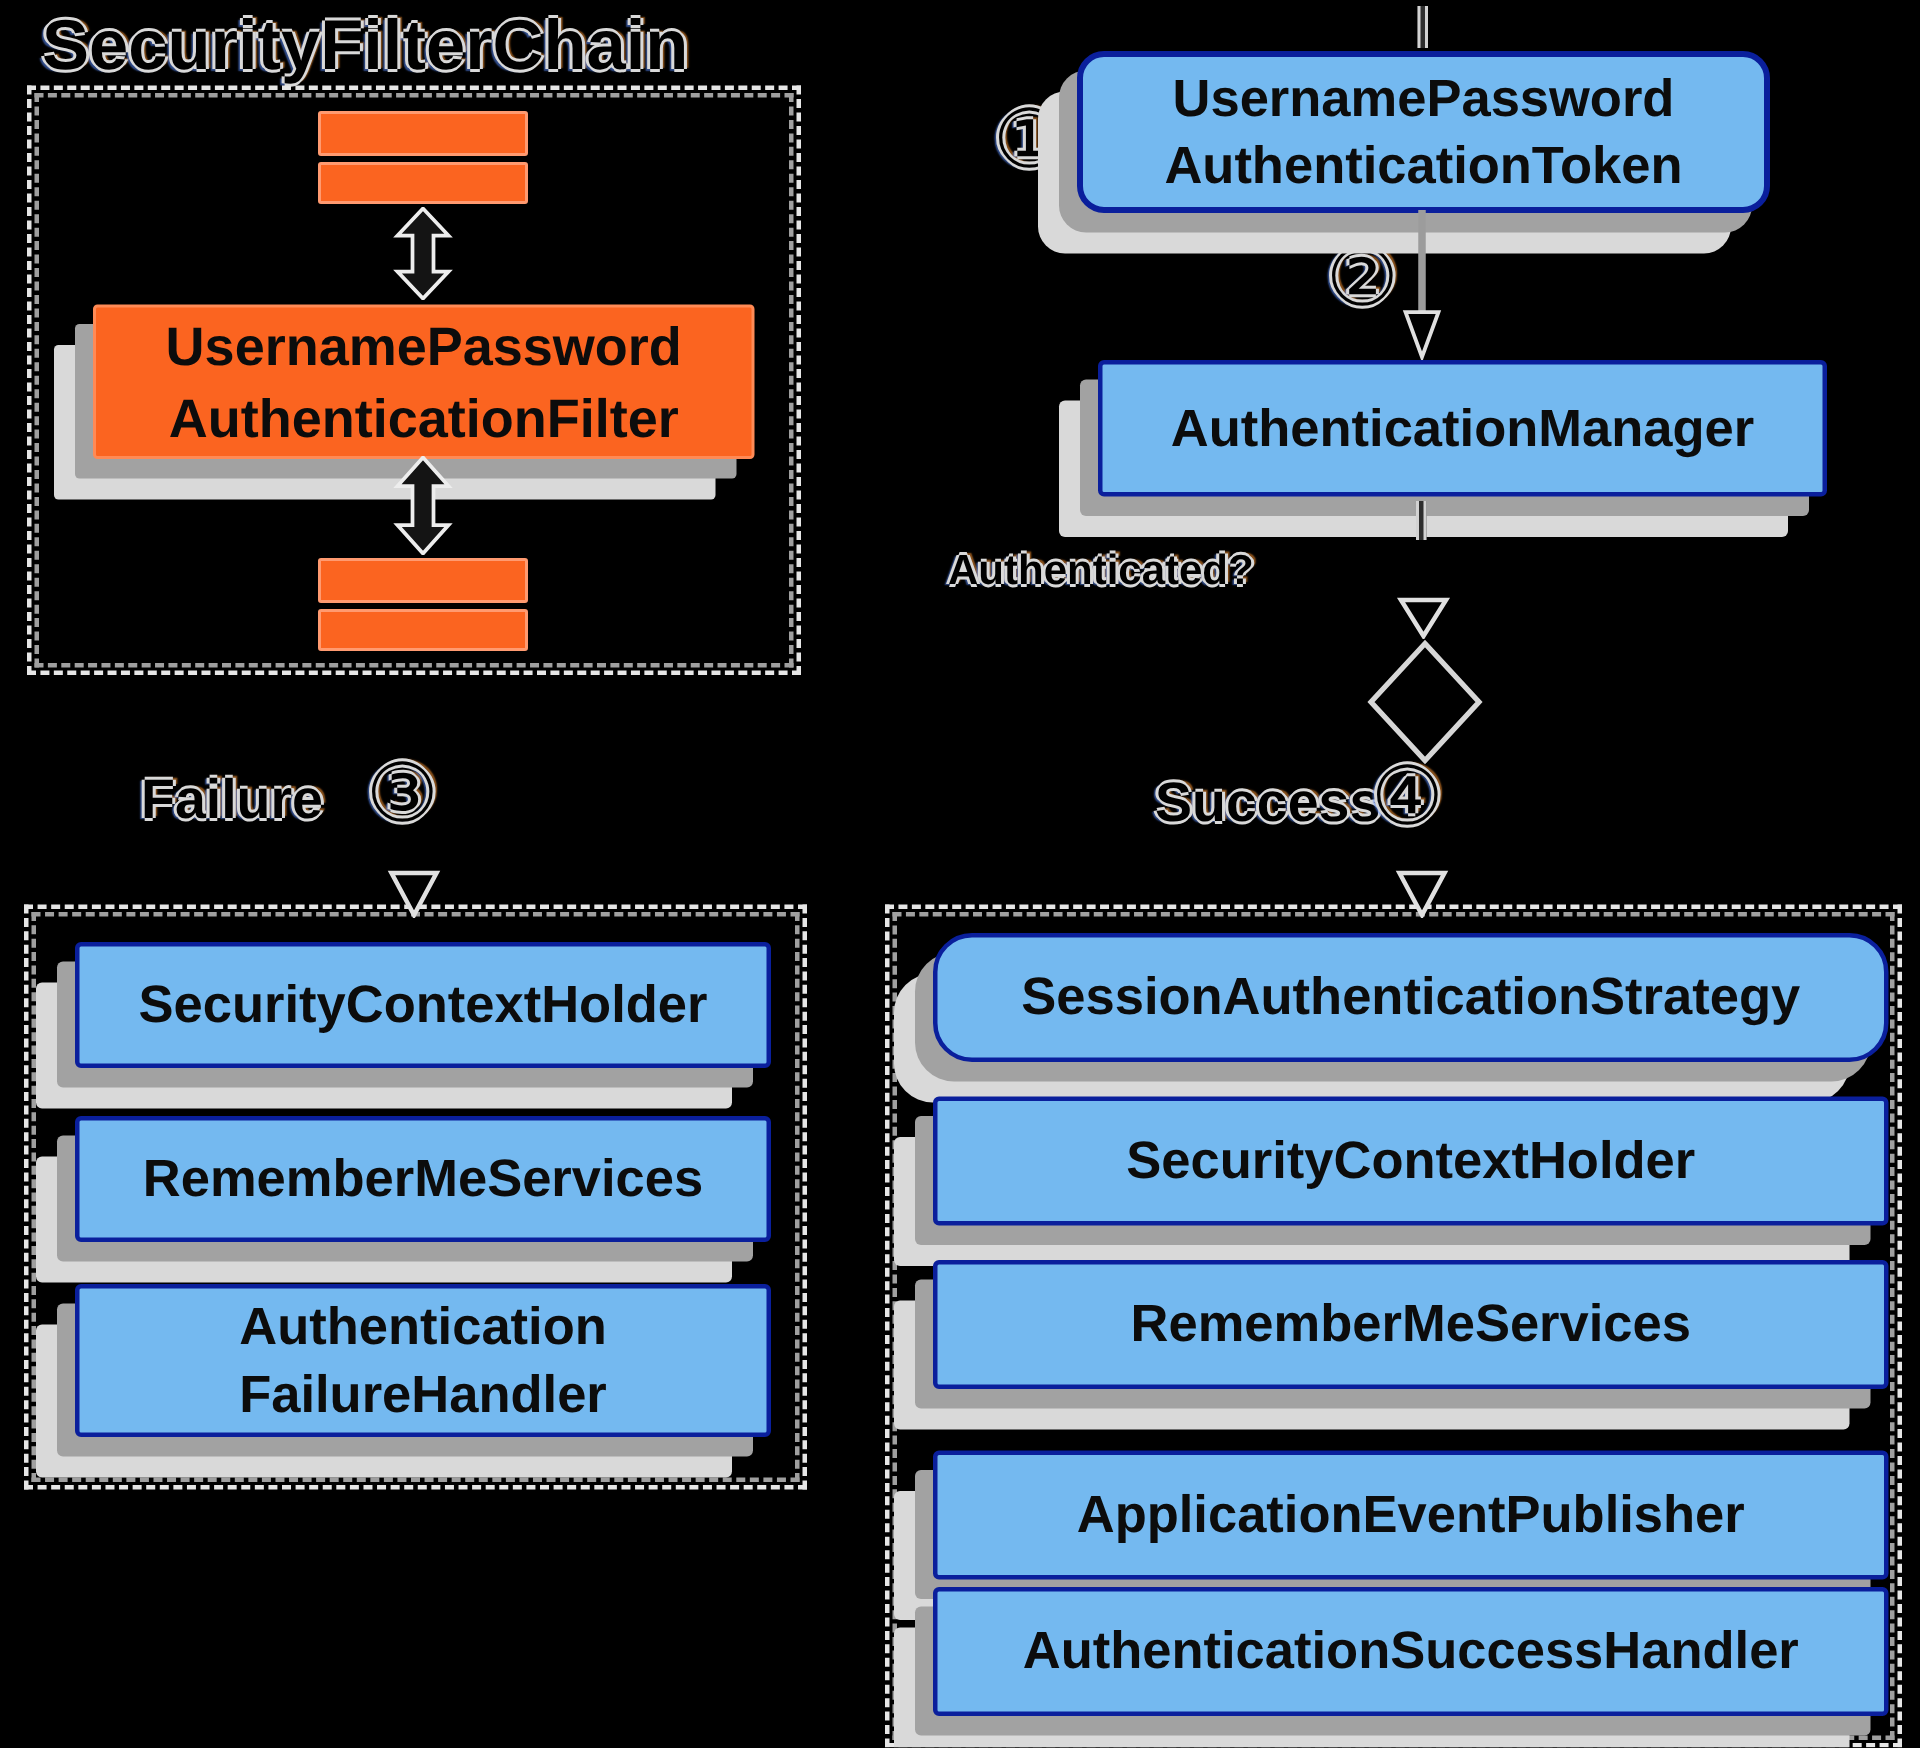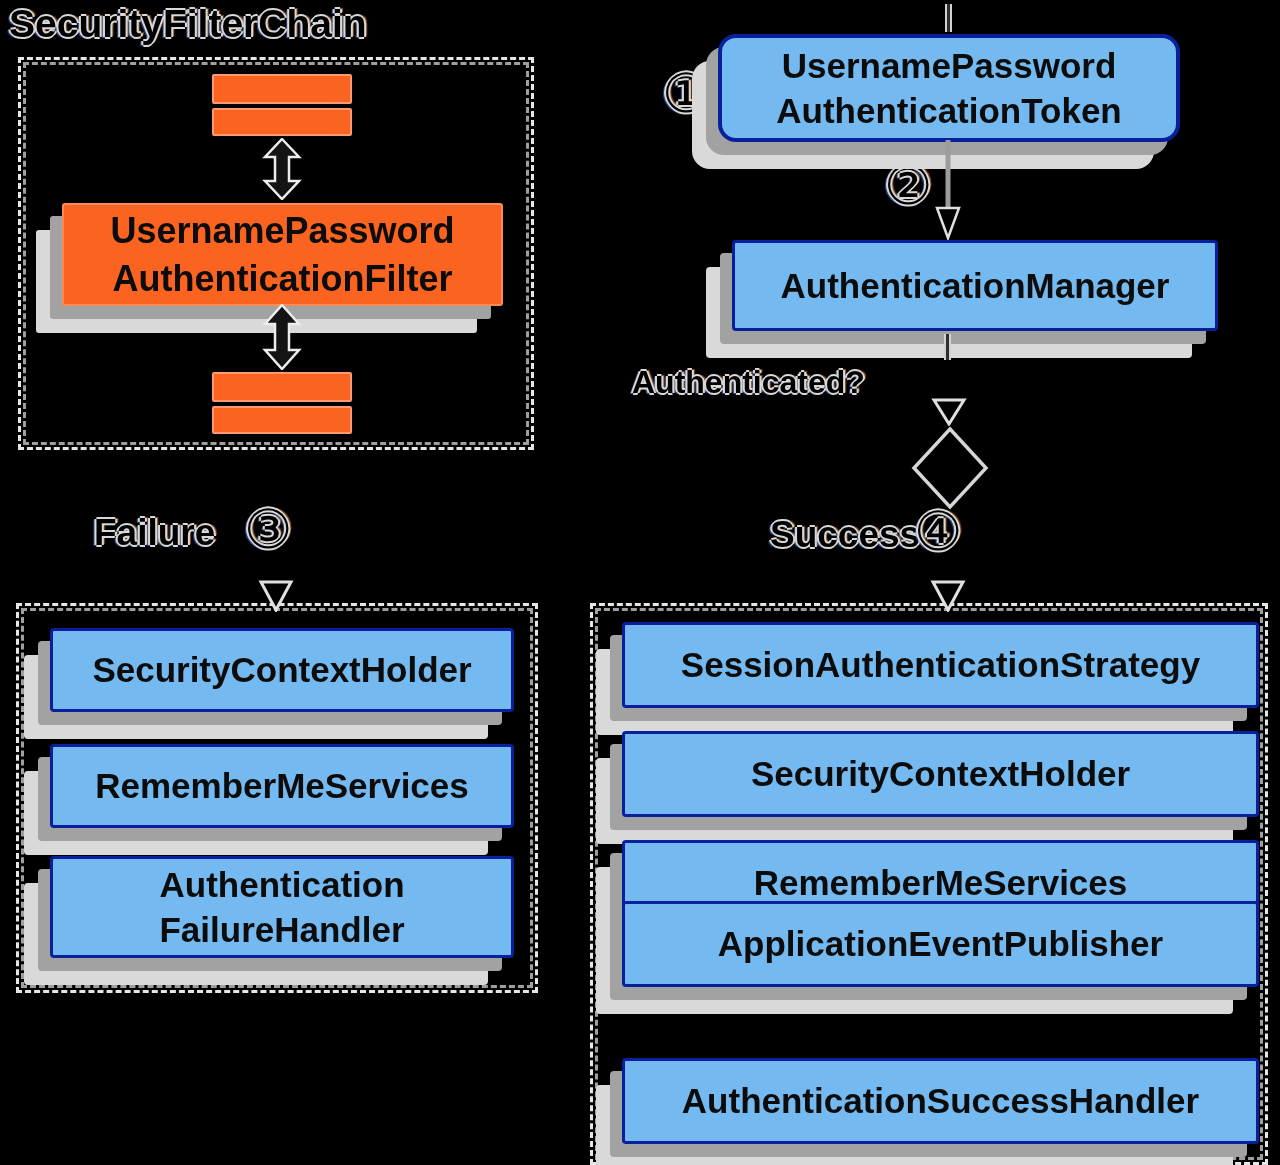--- a/index.html
+++ b/index.html
@@ -48,21 +48,21 @@
     position:absolute;width:3px;background:#2e2e2e;
     border-left:2px solid #d2d2d2;border-right:2px solid #d2d2d2;z-index:2;
   }
   .icon{position:absolute;z-index:5;}
 </style>
 </head>
 <body>
 
 <div class="canvas">
 
-  <div class="halo" style="left:9px;top:2px;font-size:39px;">SecurityFilterChain</div>
+  <div class="halo" style="left:28px;top:2px;font-size:47px;">SecurityFilterChain</div>
 
   <div class="dashedbox" style="left:18px;top:57px;width:510px;height:387px;"></div>
 
   <div class="obar" style="left:212px;top:74px;width:136px;height:26px;"></div>
   <div class="obar" style="left:212px;top:108px;width:136px;height:24px;"></div>
 
   <svg class="icon" style="left:259px;top:138px;" width="46" height="62" viewBox="0 0 46 62">
     <path d="M23 1 L40 19 L30 19 L30 43 L40 43 L23 61 L6 43 L16 43 L16 19 L6 19 Z" fill="#141414" stroke="#ededed" stroke-width="2.5"></path>
   </svg>
 
@@ -87,21 +87,21 @@
 
   <svg class="icon" style="left:930px;top:140px;" width="36" height="100" viewBox="0 0 36 100">
     <line x1="18" y1="0" x2="18" y2="70" stroke="#9c9c9c" stroke-width="5"></line>
     <path d="M18 98 L7 68 L29 68 Z" fill="#000" stroke="#e0e0e0" stroke-width="2.5"></path>
   </svg>
 
   <div class="bbox" style="left:712px;top:240px;width:480px;height:85px;margin-left:20px;">AuthenticationManager</div>
 
   <div class="stub" style="left:944px;top:334px;height:26px;"></div>
 
-  <div class="halo" style="left:632px;top:364px;font-size:32px;">Authenticated?</div>
+  <div class="halo" style="left:632px;top:364px;font-size:28px;">Authenticated?</div>
 
   <svg class="icon" style="left:930px;top:398px;" width="38" height="28" viewBox="0 0 38 28">
     <path d="M19 26 L4 2 L34 2 Z" fill="#000" stroke="#e0e0e0" stroke-width="3"></path>
   </svg>
 
   <svg class="icon" style="left:911px;top:426px;" width="78" height="84" viewBox="0 0 78 84">
     <path d="M39 3 L75 42 L39 81 L3 42 Z" fill="none" stroke="#d6d6d6" stroke-width="3.5"></path>
   </svg>
 
   <div class="halo" style="left:94px;top:512px;font-size:37px;text-align:right;">Failure</div>
@@ -119,19 +119,19 @@
 
   <div class="dashedbox" style="left:16px;top:603px;width:516px;height:384px;"></div>
 
   <div class="bbox" style="left:50px;top:628px;width:458px;height:78px;">SecurityContextHolder</div>
   <div class="bbox" style="left:50px;top:744px;width:458px;height:78px;">RememberMeServices</div>
   <div class="bbox" style="left:50px;top:856px;width:458px;height:96px;text-align:right;">Authentication
 FailureHandler</div>
 
   <div class="dashedbox" style="left:590px;top:603px;width:672px;height:556px;"></div>
 
-  <div class="bbox" style="left:622px;top:622px;width:631px;height:80px;">SessionAuthenticationStrategy</div>
+  <div class="bbox" style="left:622px;top:622px;width:631px;height:80px;border-radius:26px;">SessionAuthenticationStrategy</div>
   <div class="bbox" style="left:622px;top:731px;width:631px;height:80px;">SecurityContextHolder</div>
   <div class="bbox" style="left:622px;top:840px;width:631px;height:80px;">RememberMeServices</div>
-  <div class="bbox" style="left:622px;top:901px;width:631px;height:80px;text-align:right;">ApplicationEventPublisher</div>
+  <div class="bbox" style="left:622px;top:967px;width:631px;height:80px;text-align:right;">ApplicationEventPublisher</div>
   <div class="bbox" style="left:622px;top:1058px;width:631px;height:80px;">AuthenticationSuccessHandler</div>
 
 </div>
 
 </body></html>

